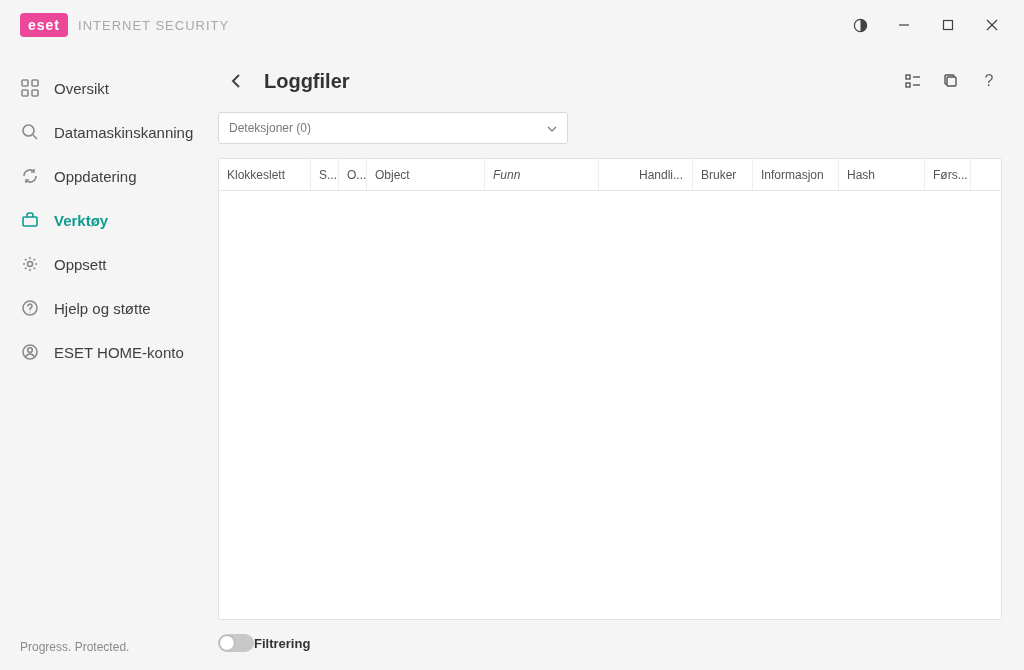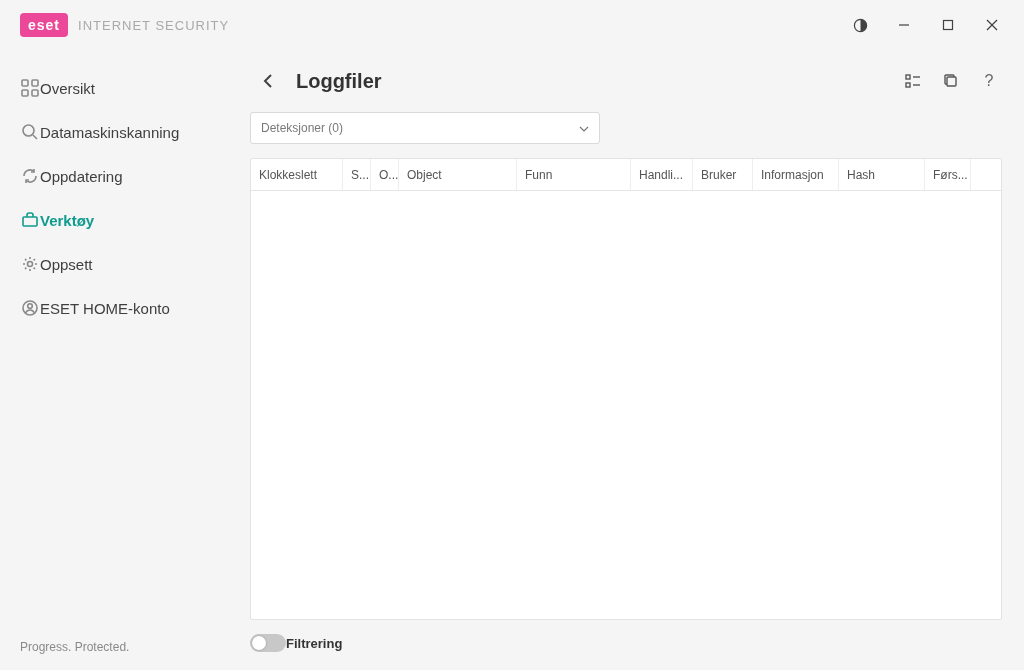--- a/index.html
+++ b/index.html
@@ -11,21 +11,21 @@
   .logo-text { color: #a9a9a9; font-size: 13px; letter-spacing: 1px; font-weight: 400; }
   .titlebar-spacer { flex: 1; }
   .win-controls { display: flex; align-items: center; gap: 4px; }
   .win-btn { width: 40px; height: 32px; display:flex; align-items:center; justify-content:center; color:#424242; }
   .win-btn svg { display:block; }
 
   
   .body { display: flex; height: calc(670px - 50px); }
   .sidebar { width: 250px; display:flex; flex-direction:column; padding-top: 16px; }
   .nav { list-style:none; }
-  .nav-item { display:flex; align-items:center; height: 44px; padding: 0 20px; font-size: 15px; color:#3f3f3f; cursor:pointer; }
+  .nav-item { display:flex; align-items:center; gap: 14px; height: 44px; padding: 0 20px; font-size: 15px; color:#3f3f3f; cursor:pointer; }
   .nav-item.active { color:#0f9b8e; font-weight:600; }
   .nav-item .icon { width:20px; height:20px; display:flex; align-items:center; justify-content:center; color:#8a8a8a; }
   .nav-item.active .icon { color:#0f9b8e; }
   .sidebar-footer { margin-top:auto; padding: 0 20px 16px; color:#8a8a8a; font-size:12px; }
 
   .content { flex:1; padding: 18px 22px 12px 0; display:flex; flex-direction:column; }
   .content-header { display:flex; align-items:center; gap:16px; padding-left: 6px; margin-bottom: 18px; }
   .back-btn { width:24px; height:24px; display:flex; align-items:center; justify-content:center; color:#424242; cursor:pointer; }
   .page-title { font-size:20px; font-weight:600; color:#333; }
   .header-spacer { flex:1; }
@@ -128,20 +128,30 @@
         <span>Verktøy</span>
       </li>
       <li class="nav-item">
         <span class="icon">
           <svg width="18" height="18" viewBox="0 0 18 18" fill="none" stroke="currentColor" stroke-width="1.6">
               <circle cx="9" cy="9" r="2.5"></circle>
               <path d="M9 2v2M9 14v2M2 9h2M14 9h2M4 4l1.4 1.4M12.6 12.6L14 14M14 4l-1.4 1.4M5.4 12.6L4 14"></path>
             </svg>
         </span>
         <span>Oppsett</span>
+      </li>
+      <li class="nav-item">
+        <span class="icon">
+          <svg width="18" height="18" viewBox="0 0 18 18" fill="none" stroke="currentColor" stroke-width="1.6">
+              <circle cx="9" cy="9" r="7"></circle>
+              <path d="M7 7a2 2 0 1 1 3 1.7c-.7.4-1 .8-1 1.8" stroke-linecap="round"></path>
+              <circle cx="9" cy="13" r="0.6" fill="currentColor" stroke="none"></circle>
+            </svg>
+        </span>
+        <span>Hjelp og støtte</span>
       </li>
       <li class="nav-item">
         <span class="icon">
           <svg width="18" height="18" viewBox="0 0 18 18" fill="none" stroke="currentColor" stroke-width="1.6">
               <circle cx="9" cy="9" r="7"></circle>
               <circle cx="9" cy="7" r="2.3"></circle>
               <path d="M4.5 14c1-2 3-3 4.5-3s3.5 1 4.5 3"></path>
             </svg>
         </span>
         <span>ESET HOME-konto</span>
@@ -186,22 +196,22 @@
           </svg>
       </span>
     </div>
 
     <div class="table-wrap">
       <div class="thead" id="thead">
           <div class="th" style="width: 92px;">Klokkeslett</div>
           <div class="th" style="width: 28px;">S...</div>
           <div class="th" style="width: 28px;">O...</div>
           <div class="th" style="width: 118px;">Object</div>
-          <div class="th" style="width: 114px;">Funn</div>
-          <div class="th" style="width: 62px;">Handli...</div>
+          <div class="th" style="width: 114px; font-style: italic;">Funn</div>
+          <div class="th" style="width: 62px; margin-left: 32px;">Handli...</div>
           <div class="th" style="width: 60px;">Bruker</div>
           <div class="th" style="width: 86px;">Informasjon</div>
           <div class="th" style="width: 86px;">Hash</div>
           <div class="th" style="width: 46px;">Førs...</div>
           <div class="th" style="width: 30px; flex: 1 1 0%;"></div>
         </div>
       <div class="tbody"></div>
     </div>
 
     <div class="footer-row">

